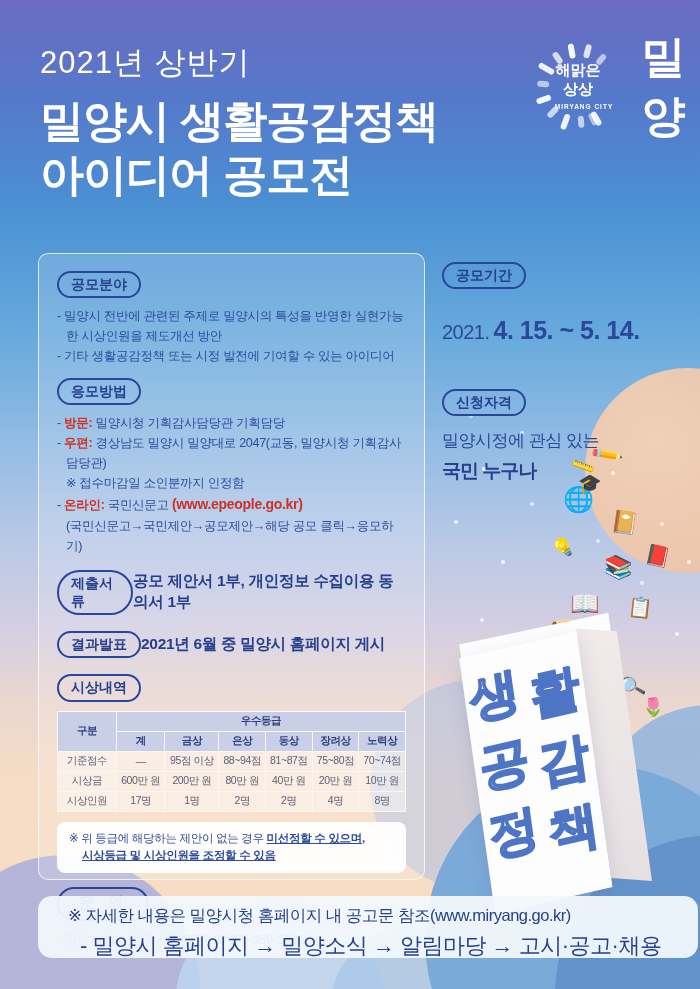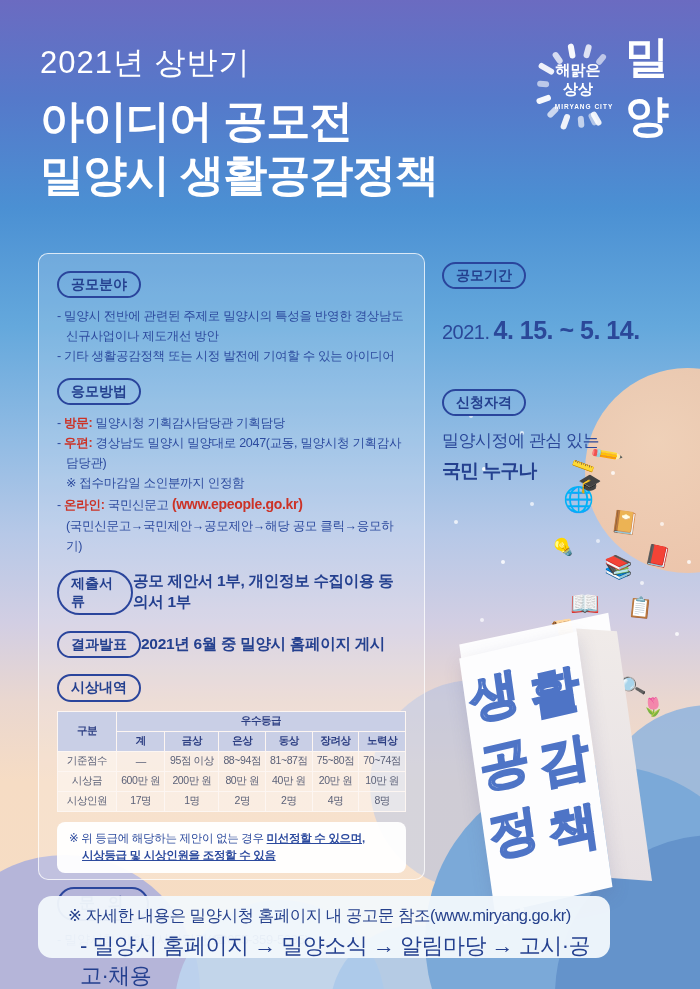--- a/index.html
+++ b/index.html
@@ -26,21 +26,21 @@
     470px 415px 0 1px rgba(255,255,255,.6),597px 540px 0 1px rgba(255,255,255,.6);}
   
   .header{position:absolute;left:40px;top:42px;z-index:2;color:#fff;}
   .subtitle{font-size:31px;font-weight:400;letter-spacing:1px;margin-bottom:10px;}
   .title{font-size:44px;font-weight:800;line-height:1.22;letter-spacing:-1px;}
   .logo{position:absolute;left:533px;top:28px;z-index:2;display:flex;align-items:center;color:#fff;}
   .sun{position:relative;width:90px;height:92px;flex:0 0 auto;}
   .sun svg{position:absolute;left:0;top:0;}
   .sun-text{position:absolute;left:0;top:20px;width:100%;text-align:center;font-size:15px;font-weight:800;line-height:1.25;}
   .sun-en{position:absolute;left:6px;top:62px;width:100%;text-align:center;font-size:6.5px;font-weight:700;letter-spacing:1px;line-height:1.3;}
-  .city-ko{font-size:44px;font-weight:800;letter-spacing:-2px;margin-left:2px;}
+  .city-ko{font-size:44px;font-weight:800;letter-spacing:-2px;margin-left:2px;text-align:center;}
   
   .panel{position:absolute;left:38px;top:253px;width:387px;height:627px;z-index:2;
     border:1px solid rgba(255,255,255,.75);border-radius:10px;background:rgba(255,255,255,.16);
     box-sizing:border-box;padding:17px 18px 4px 18px;}
   .pill{display:inline-block;border:2px solid #2a459c;border-radius:999px;color:#24408f;
     font-size:14px;font-weight:800;padding:2px 12px 3px 12px;line-height:1.3;background:transparent;}
   .pill-big{font-size:16px;padding:4px 20px 5px 20px;letter-spacing:4px;}
   .sec-row{display:flex;align-items:center;}
   .sec-head{color:#24408f;font-size:15.5px;font-weight:800;letter-spacing:-0.3px;}
   .body-text{color:#2c4a9e;font-size:12.5px;line-height:1.6;letter-spacing:-0.3px;}
@@ -75,21 +75,21 @@
   .tower-top{position:absolute;left:10px;top:4px;width:152px;height:22px;background:#fff;transform:skewY(-4deg);opacity:.95;}
   .tower-chars{position:absolute;left:8px;top:30px;width:120px;display:grid;grid-template-columns:1fr 1fr;row-gap:4px;
     transform:skewY(-5deg);justify-items:center;}
   .tchar{font-size:50px;font-weight:800;color:#fff;-webkit-text-stroke:2px #4e74c6;line-height:1.3;}
   .tchar:nth-child(even){transform:translateY(10px);}
   .tower-steps{position:absolute;left:6px;top:278px;width:34px;height:14px;transform:skewY(-5deg);
     background:repeating-linear-gradient(90deg,#fff 0 4px,transparent 4px 9px);opacity:.9;}
   
   .ficon{position:absolute;z-index:1;line-height:1;}
   
-  .footer-box{position:absolute;left:38px;top:896px;width:572px;height:62px;z-index:3;
+  .footer-box{position:absolute;left:38px;top:896px;width:660px;height:62px;z-index:3;
     background:rgba(242,248,252,.95);border-radius:14px;box-sizing:border-box;padding:9px 0 0 30px;}
   .footer-l1{color:#26418c;font-size:16.5px;letter-spacing:-0.5px;}
   .footer-l2{color:#24408f;font-size:22px;font-weight:400;margin-top:4px;padding-left:12px;letter-spacing:-0.5px;}
 </style>
 </head>
 <body>
 
 <div id="poster">
 
   <div class="circle moon"></div>
@@ -127,22 +127,22 @@
       <span class="tchar">감</span>
       <span class="tchar">정</span>
       <span class="tchar">책</span>
     </div>
     <div class="tower-steps"></div>
   </div>
 
   <div class="header">
     <div class="subtitle">2021년 상반기</div>
     <div class="title">
+      <div>밀양시 생활공감정책</div>
       <div>아이디어 공모전</div>
-      <div>밀양시 생활공감정책</div>
     </div>
   </div>
 
   <div class="logo">
     <div class="sun">
       <svg width="90" height="92" viewBox="0 0 90 92">
         <g transform="translate(45,46)" fill="#ffffff">
           <rect x="-3" y="-44" width="6" height="15" rx="3" transform="rotate(-10)" opacity=".95"></rect>
           <rect x="-3" y="-42" width="6" height="13" rx="3" transform="rotate(-35)" opacity=".75"></rect>
           <rect x="-3" y="-45" width="6" height="17" rx="3" transform="rotate(-60)" opacity=".9"></rect>
@@ -163,21 +163,21 @@
       </div>
       <div class="sun-en">MIRYANG CITY</div>
     </div>
     <div class="city-ko">밀양</div>
   </div>
 
   <div class="panel">
 
     <div>
       <span class="pill">공모분야</span>
-      <div class="body-text mt8 indent">- 밀양시 전반에 관련된 주제로 밀양시의 특성을 반영한 경상남도 신규사업이나 제도개선 방안</div>
+      <div class="body-text mt8 indent">- 밀양시 전반에 관련된 주제로 밀양시의 특성을 반영한 실현가능한 시상인원을 제도개선 방안</div>
       <div class="body-text indent">- 기타 생활공감정책 또는 시정 발전에 기여할 수 있는 아이디어</div>
     </div>
 
     <div class="mt12">
       <div class="sec-row">
         <span class="pill">응모방법</span>
       </div>
       <div class="body-text mt8 indent">
         <span>- </span><span class="red">방문:</span><span> 밀양시청 기획감사담당관 기획담당</span>
       </div>

